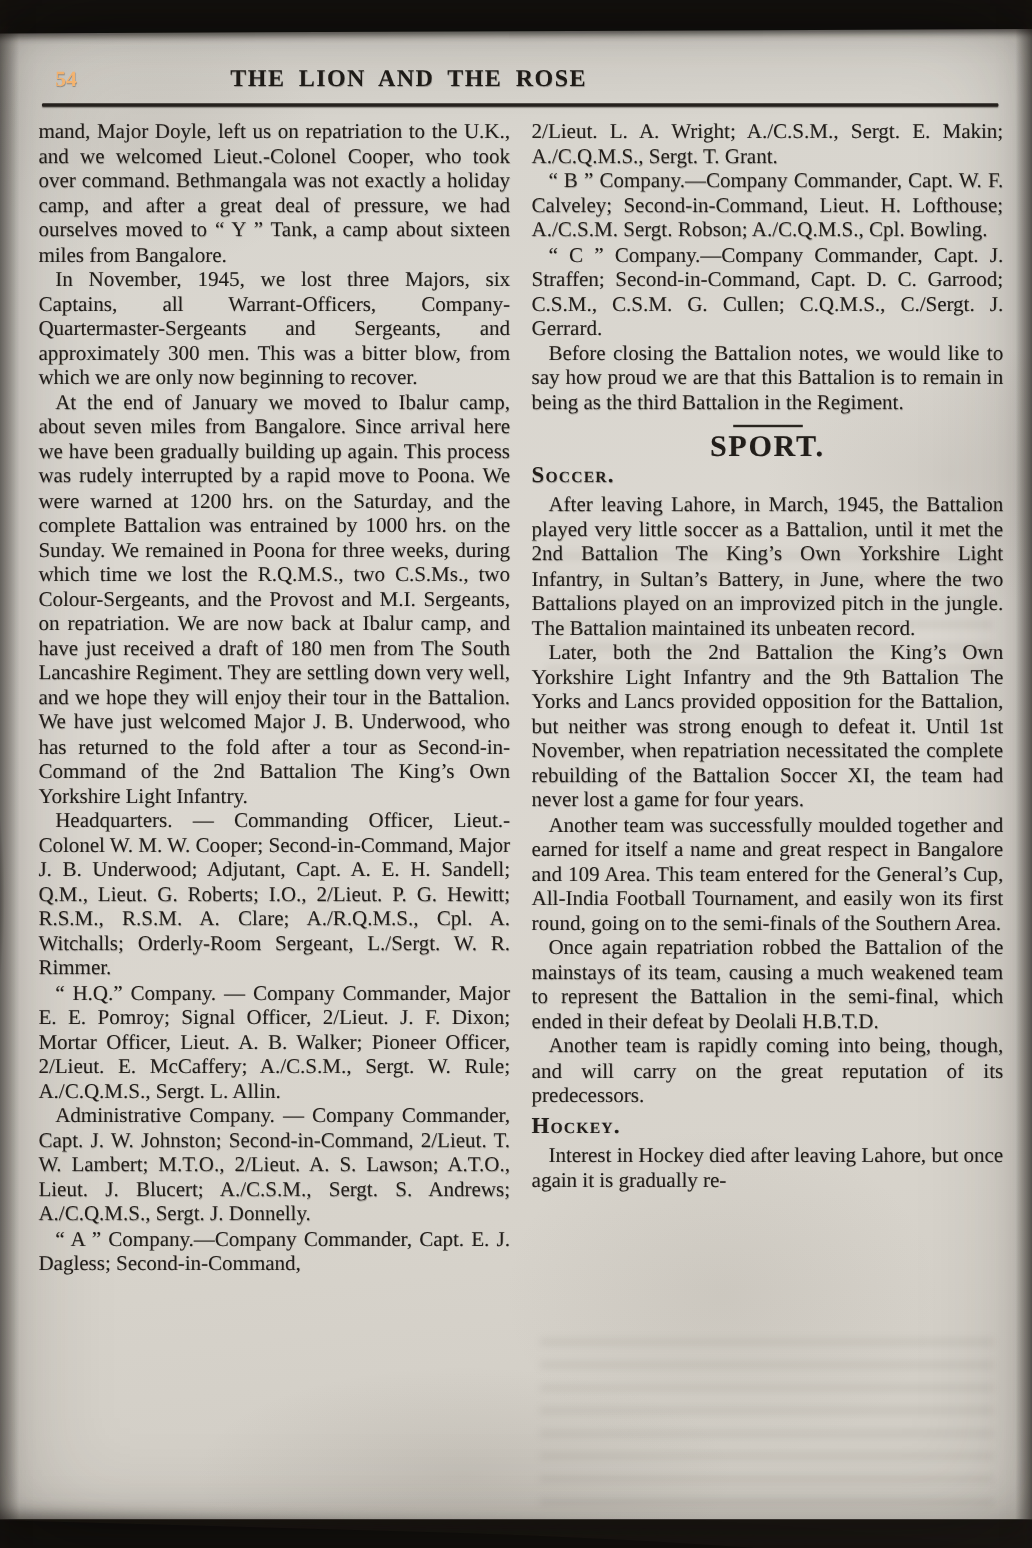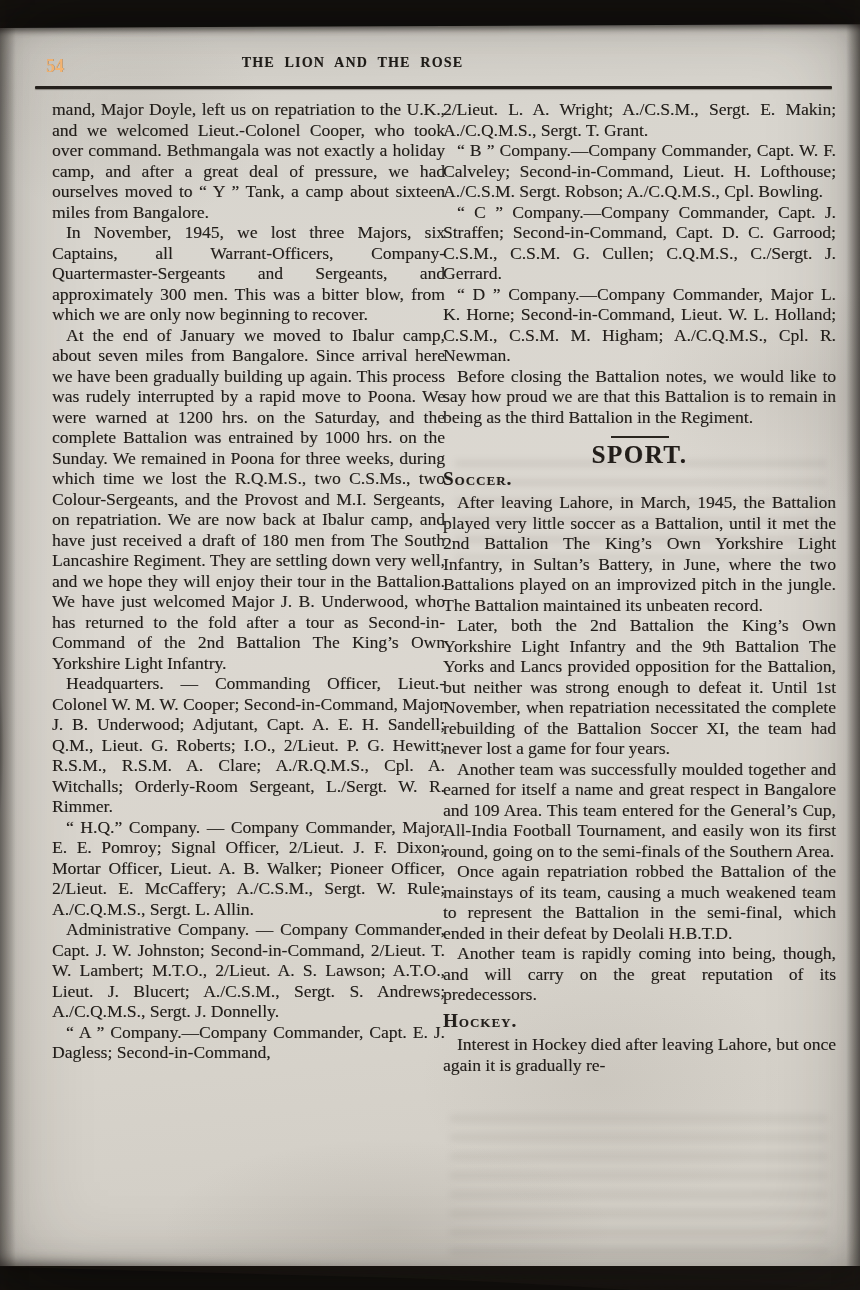--- a/index.html
+++ b/index.html
@@ -34,29 +34,29 @@
 
   
   .ghost{position:absolute;filter:blur(3px);opacity:.5;pointer-events:none;}
   .ghost.g1{left:455px;top:460px;width:372px;height:100px;
       background:repeating-linear-gradient(180deg,rgba(125,118,110,.26) 0 7px,rgba(216,213,206,0) 7px 19px);}
   .ghost.g2{left:450px;top:1115px;width:378px;height:150px;
       background:repeating-linear-gradient(180deg,rgba(125,118,110,.24) 0 7px,rgba(216,213,206,0) 7px 19px);}
 
   
   .pagenum{position:absolute;left:46px;top:56px;font-size:18px;font-weight:700;color:#fdba74;}
-  .title{position:absolute;left:12px;top:55px;width:681px;text-align:center;
-         font-size:14px;font-weight:700;letter-spacing:1.2px;word-spacing:5px;color:#1f1c18;}
+  .title{position:absolute;left:0;top:55px;width:681px;text-align:center;
+         font-size:20px;font-weight:700;letter-spacing:1.2px;word-spacing:5px;color:#1f1c18;}
   .hrule{position:absolute;left:35px;top:86px;width:797px;height:2.5px;background:#26221e;
          border-radius:1px;box-shadow:0 1px 1px rgba(40,35,30,.4);}
 
   
   .col{position:absolute;top:99px;width:393px;color:#221e1a;font-size:17.5px;line-height:20.5px;
        text-align:justify;}
-  .col.left{left:52px;}
+  .col.left{left:32px;}
   .col.right{left:443px;}
   .col,.pagenum,.title{text-shadow:0.4px 0.4px 0.6px rgba(34,30,26,.35);}
   p.para{margin:0;}
   p.indent{text-indent:14px;}
   .lead{}
   .divider{width:58px;height:2px;background:#29251f;margin:9px auto 7px;}
   .h-sport{text-align:center;font-weight:700;font-size:25px;letter-spacing:1.5px;margin:2px 0 3px;text-indent:0;}
   .h-sub{text-align:left;font-variant:small-caps;font-weight:600;font-size:19px;letter-spacing:1px;margin:0 0 3px;text-indent:0;}
   .h-sub.hockey{margin-top:6px;}
 </style>
@@ -81,21 +81,20 @@
     <p class="para indent"><span class="lead">Headquarters.</span><span> — Commanding Officer, Lieut.-Colonel W. M. W. Cooper; Second-in-Command, Major J. B. Underwood; Adjutant, Capt. A. E. H. Sandell; Q.M., Lieut. G. Roberts; I.O., 2/Lieut. P. G. Hewitt; R.S.M., R.S.M. A. Clare; A./R.Q.M.S., Cpl. A. Witchalls; Orderly-Room Sergeant, L./Sergt. W. R. Rimmer.</span></p>
     <p class="para indent"><span class="lead">“ H.Q.” Company.</span><span> — Company Commander, Major E. E. Pomroy; Signal Officer, 2/Lieut. J. F. Dixon; Mortar Officer, Lieut. A. B. Walker; Pioneer Officer, 2/Lieut. E. McCaffery; A./C.S.M., Sergt. W. Rule; A./C.Q.M.S., Sergt. L. Allin.</span></p>
     <p class="para indent"><span class="lead">Administrative Company.</span><span> — Company Commander, Capt. J. W. Johnston; Second-in-Command, 2/Lieut. T. W. Lambert; M.T.O., 2/Lieut. A. S. Lawson; A.T.O., Lieut. J. Blucert; A./C.S.M., Sergt. S. Andrews; A./C.Q.M.S., Sergt. J. Donnelly.</span></p>
     <p class="para indent"><span class="lead">“ A ” Company.</span><span>—Company Commander, Capt. E. J. Dagless; Second-in-Command,</span></p>
   </div>
 
   <div class="col right">
     <p class="para"><span>2/Lieut. L. A. Wright; A./C.S.M., Sergt. E. Makin; A./C.Q.M.S., Sergt. T. Grant.</span></p>
     <p class="para indent"><span class="lead">“ B ” Company.</span><span>—Company Commander, Capt. W. F. Calveley; Second-in-Command, Lieut. H. Lofthouse; A./C.S.M. Sergt. Robson; A./C.Q.M.S., Cpl. Bowling.</span></p>
     <p class="para indent"><span class="lead">“ C ” Company.</span><span>—Company Commander, Capt. J. Straffen; Second-in-Command, Capt. D. C. Garrood; C.S.M., C.S.M. G. Cullen; C.Q.M.S., C./Sergt. J. Gerrard.</span></p>
-    <p class="para indent"><span class="lead">“ D ” Company.</span><span>—Company Commander, Major L. K. Horne; Second-in-Command, Lieut. W. L. Holland; C.S.M., C.S.M. M. Higham; A./C.Q.M.S., Cpl. R. Newman.</span></p>
     <p class="para indent"><span>Before closing the Battalion notes, we would like to say how proud we are that this Battalion is to remain in being as the third Battalion in the Regiment.</span></p>
 
     <div class="divider"></div>
     <p class="h-sport">SPORT.</p>
     <p class="h-sub">Soccer.</p>
 
     <p class="para indent"><span>After leaving Lahore, in March, 1945, the Battalion played very little soccer as a Battalion, until it met the 2nd Battalion The King’s Own Yorkshire Light Infantry, in Sultan’s Battery, in June, where the two Battalions played on an improvized pitch in the jungle. The Battalion maintained its unbeaten record.</span></p>
     <p class="para indent"><span>Later, both the 2nd Battalion the King’s Own Yorkshire Light Infantry and the 9th Battalion The Yorks and Lancs provided opposition for the Battalion, but neither was strong enough to defeat it. Until 1st November, when repatriation necessitated the complete rebuilding of the Battalion Soccer XI, the team had never lost a game for four years.</span></p>
     <p class="para indent"><span>Another team was successfully moulded together and earned for itself a name and great respect in Bangalore and 109 Area. This team entered for the General’s Cup, All-India Football Tournament, and easily won its first round, going on to the semi-finals of the Southern Area.</span></p>
     <p class="para indent"><span>Once again repatriation robbed the Battalion of the mainstays of its team, causing a much weakened team to represent the Battalion in the semi-final, which ended in their defeat by Deolali H.B.T.D.</span></p>

